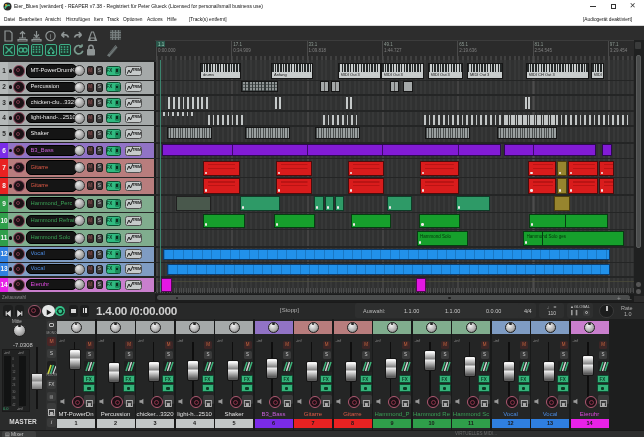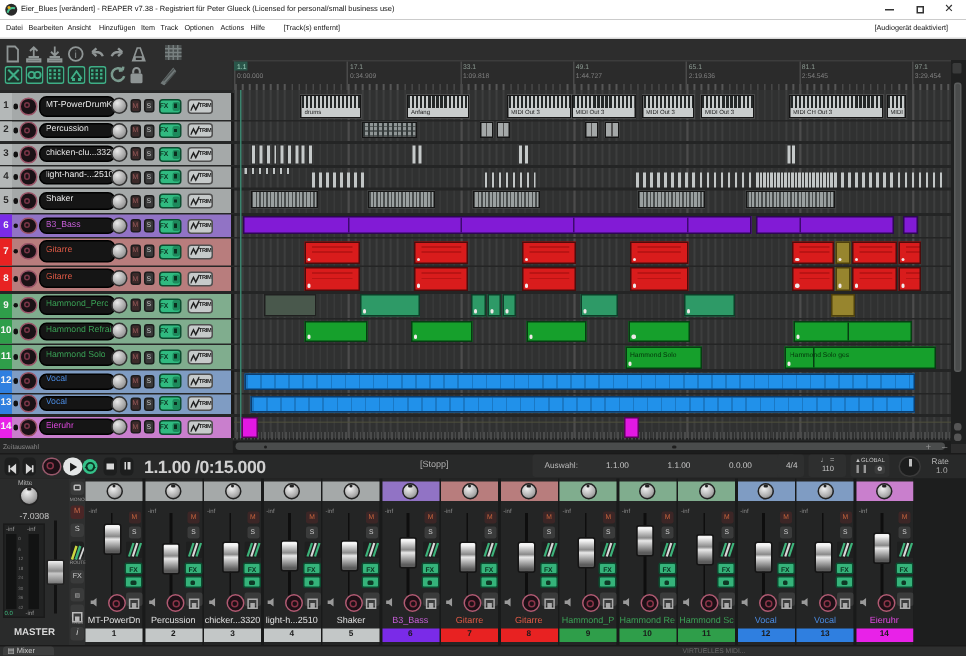--- a/index.html
+++ b/index.html
@@ -673,21 +673,21 @@
       <path d="M1.2 5.8 l1.8-1 1 1.9 z M9.2 5.8 l-1.8-1 -1 1.9 z" fill="#0c3624"></path>
     </svg>
   </div>
 <div class="abs" style="left:68.5px;top:305.4px;width:9.799999999999997px;height:11.2px;border-radius:3px;background:#1d1e1e;">
     <div style="position:absolute;left:2.9px;top:3.4px;width:4.2px;height:4.2px;background:#d8d8d8;"></div>
   </div>
 <div class="abs" style="left:80.3px;top:305.4px;width:9.100000000000009px;height:11.2px;border-radius:3px;background:#1d1e1e;">
     <div style="position:absolute;left:2.6px;top:3px;width:1.5px;height:5px;background:#d8d8d8;"></div>
     <div style="position:absolute;left:5.2px;top:3px;width:1.5px;height:5px;background:#d8d8d8;"></div>
   </div>
-<div class="abs" style="left:96px;top:305px;font-size:11.8px;line-height:12.8px;color:#d0d0d0;white-space:nowrap;font-weight:bold;letter-spacing:-0.3px;">1.1.00 /0:15.000</div>
+<div class="abs" style="left:96px;top:305px;font-size:11.8px;line-height:12.8px;color:#d0d0d0;white-space:nowrap;font-weight:bold;letter-spacing:-0.3px;">1.4.00 /0:00.000</div>
 <div class="abs" style="left:280px;top:307px;font-size:6px;line-height:7px;color:#b0b0b0;white-space:nowrap;">[Stopp]</div>
 <div class="abs" style="left:355px;top:302.5px;width:175px;height:15.5px;background:#2e2f2f;border-radius:2px;"></div>
 <div class="abs" style="left:363px;top:307.5px;font-size:5.5px;line-height:6.5px;color:#b8b8b8;white-space:nowrap;">Auswahl:</div>
 <div class="abs" style="left:404px;top:307.5px;font-size:5.5px;line-height:6.5px;color:#c8c8c8;white-space:nowrap;">1.1.00</div>
 <div class="abs" style="left:445px;top:307.5px;font-size:5.5px;line-height:6.5px;color:#c8c8c8;white-space:nowrap;">1.1.00</div>
 <div class="abs" style="left:486px;top:307.5px;font-size:5.5px;line-height:6.5px;color:#c8c8c8;white-space:nowrap;">0.0.00</div>
 <div class="abs" style="left:518px;top:302.5px;width:18px;height:15.5px;background:#2e2f2f;border-radius:2px;"></div>
 <div class="abs" style="left:524px;top:307.5px;font-size:5.5px;line-height:6.5px;color:#c8c8c8;white-space:nowrap;">4/4</div>
 <div class="abs" style="left:539px;top:302.5px;width:25px;height:15.5px;background:#2e2f2f;border-radius:2px;"></div>
 <div class="abs" style="left:547px;top:303.5px;font-size:5px;line-height:6px;color:#b8b8b8;white-space:nowrap;">♩ =</div>

